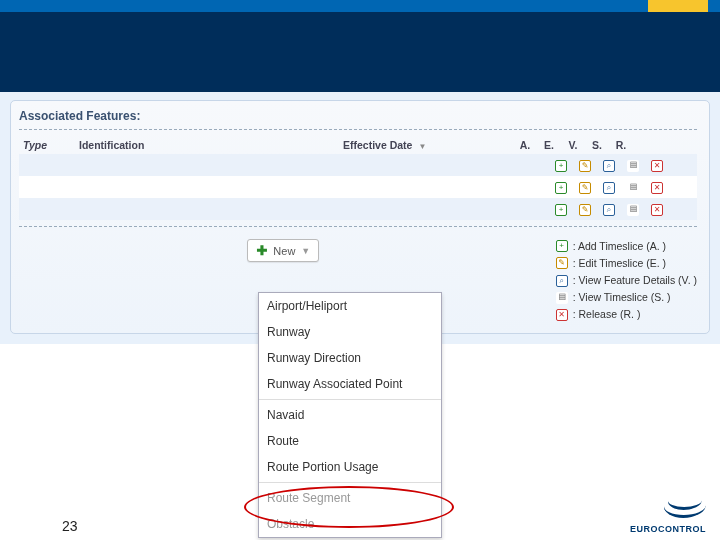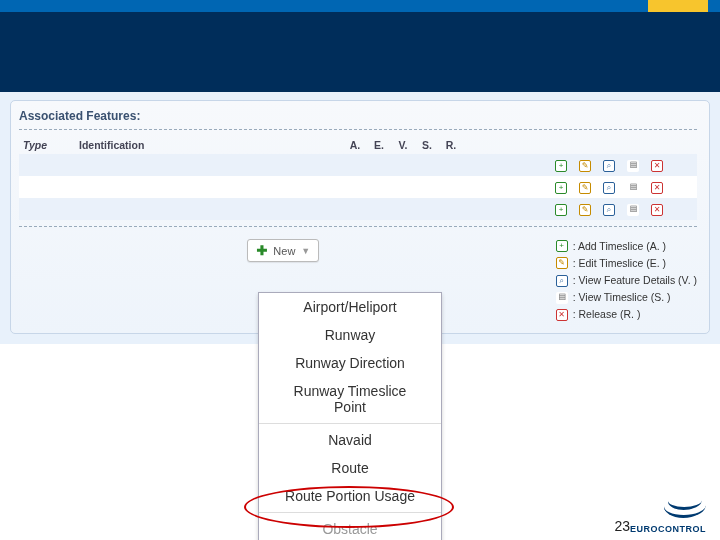--- a/index.html
+++ b/index.html
@@ -38,40 +38,40 @@
   .legend-item { display: flex; align-items: center; font-size: 10.5px; color: #333; padding: 2px 0; }
   .legend-item .icon { width: 16px; text-align: center; margin-right: 3px;}
   
   
   .new-btn { background: #fff; border: 1px solid #bbb; border-radius: 3px; padding: 3px 8px; display: inline-flex; align-items: center; gap: 6px; font-size: 11px; color: #555; cursor: pointer; box-shadow: 0 1px 1px rgba(0,0,0,.08);}
   .new-btn .plus { color: #2a8a2a; font-weight: bold; font-size: 13px;}
   .new-btn .caret { color: #999; font-size: 9px;}
   
   
   .dropdown { position: absolute; left: 258px; top: 292px; width: 184px; background: #fff; border: 1px solid #aab; box-shadow: 0 2px 4px rgba(0,0,0,.18); }
-  .dd-item { font-size: 14px; color: #333; padding: 6px 20px; cursor: pointer; text-align: center; }
+  .dd-item { font-size: 12px; color: #333; padding: 6px 8px; cursor: pointer; }
   .dd-sep { height: 1px; background: #ddd; margin: 2px 0; }
   .dd-item.faded { color: #999; }
   
   
   .ellipse { position: absolute; left: 244px; top: 486px; width: 210px; height: 42px; border: 2px solid #c00; border-radius: 50%; pointer-events: none; }
   
   
   .overlay-text { position: absolute; left: 300px; top: 495px; font-size: 9.5px; color: #000; line-height: 1.2; pointer-events: none; z-index: 5; margin-top: 48px; }
   
   
   .ico { display:inline-block; width:12px; height:12px; border:1px solid #888; border-radius:2px; font-size:8px; line-height:10px; text-align:center; background:#fff; vertical-align:middle;}
   .ico-add { border-color:#2a8a2a; color:#2a8a2a; }
   .ico-edit { border-color:#c58b00; color:#c58b00; }
   .ico-view { border-color:#2a6099; color:#2a6099; }
   .ico-slice { border:none; letter-spacing:-1px; color:#555;}
   .ico-x { border-color:#c33; color:#c33; }
   
   
-  .footer { position: absolute; bottom: 6px; left: 0; right: 0; display: flex; justify-content: flex-end; align-items: flex-end; padding: 0 14px; margin-left: 48px; }
+  .footer { position: absolute; bottom: 6px; left: 0; right: 0; display: flex; justify-content: space-between; align-items: flex-end; padding: 0 14px; margin-left: 48px; }
   .page-num { font-size: 14px; color: #222; }
   .logo { text-align: right; }
   .logo-mark { width: 48px; height: 28px; position: relative; margin-left: auto; }
   .logo-mark::before { content:""; position:absolute; right:0; bottom:6px; width:42px; height:22px; border-bottom:3px solid #003a70; border-radius:0 0 60% 60%; transform:skewX(-8deg); }
   .logo-mark::after { content:""; position:absolute; right:4px; bottom:14px; width:34px; height:16px; border-bottom:3px solid #003a70; border-radius:0 0 55% 55%; transform:skewX(-8deg); }
   .logo-text { font-size: 9px; font-weight: bold; color: #003a70; letter-spacing: 0.5px; }
 </style>
 </head>
 <body>
 
@@ -81,20 +81,24 @@
 </div>
 
 <div class="panel-wrap">
   <div class="panel">
     <div class="panel-title">Associated Features:</div>
     <div class="dash"></div>
 
     <div class="thead">
       <div class="col-type">Type</div>
       <div class="col-id">Identification</div>
+      <div class="col-eff">
+        <span>Effective Date</span>
+        <span class="sort">▼</span>
+      </div>
       <div class="col-a">A.</div>
       <div class="col-e">E.</div>
       <div class="col-v">V.</div>
       <div class="col-s">S.</div>
       <div class="col-r">R.</div>
     </div>
 
     <div class="trow alt">
       <div class="spacer-type"></div>
         <div class="spacer-id"></div>
@@ -159,26 +163,27 @@
           </div>
       </div>
     </div>
   </div>
 </div>
 
 <div class="dropdown">
   <div class="dd-item">Airport/Heliport</div>
   <div class="dd-item">Runway</div>
   <div class="dd-item">Runway Direction</div>
-  <div class="dd-item">Runway Timeslice Point</div>
+  <div class="dd-item">Runway Associated Point</div>
   <div class="dd-sep"></div>
   <div class="dd-item">Navaid</div>
   <div class="dd-item">Route</div>
   <div class="dd-item">Route Portion Usage</div>
   <div class="dd-sep"></div>
+  <div class="dd-item faded">Route Segment</div>
   <div class="dd-item faded">Obstacle</div>
 </div>
 
 <div class="overlay-text">
   <div>Airspace</div>
   <div>Airspace Usage</div>
 </div>
 
 <div class="ellipse"></div>
 

